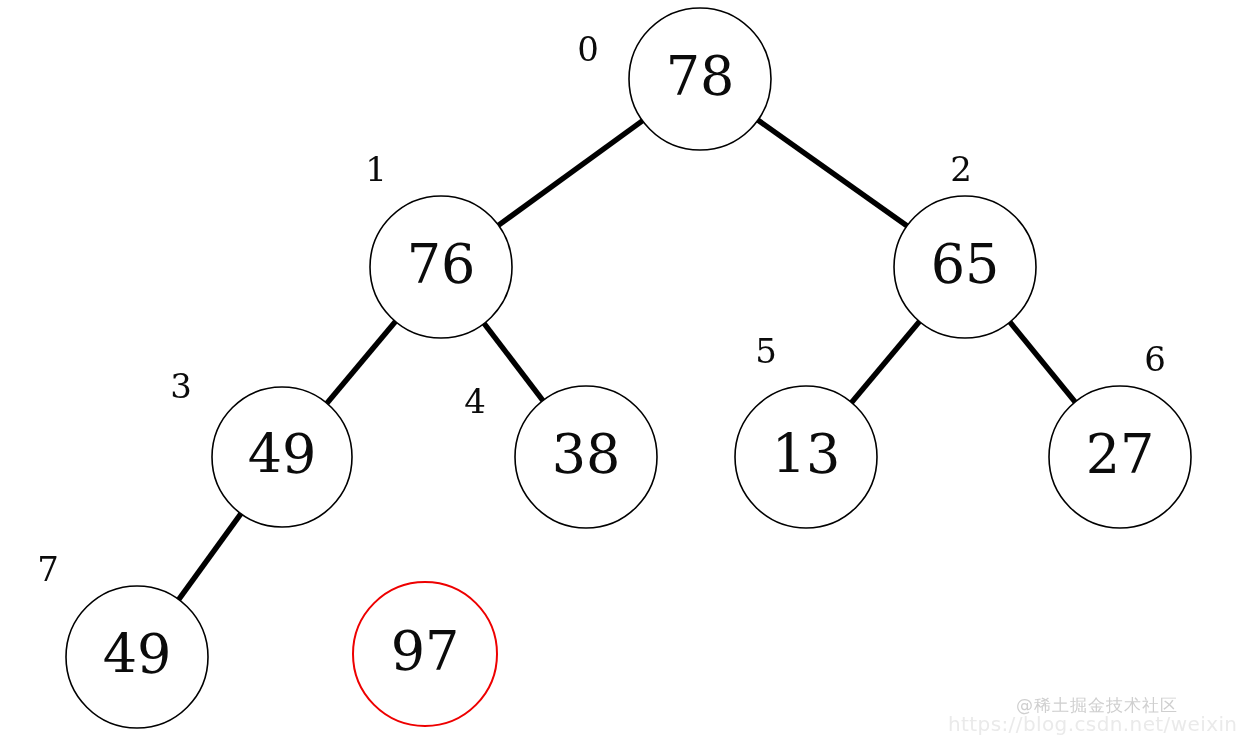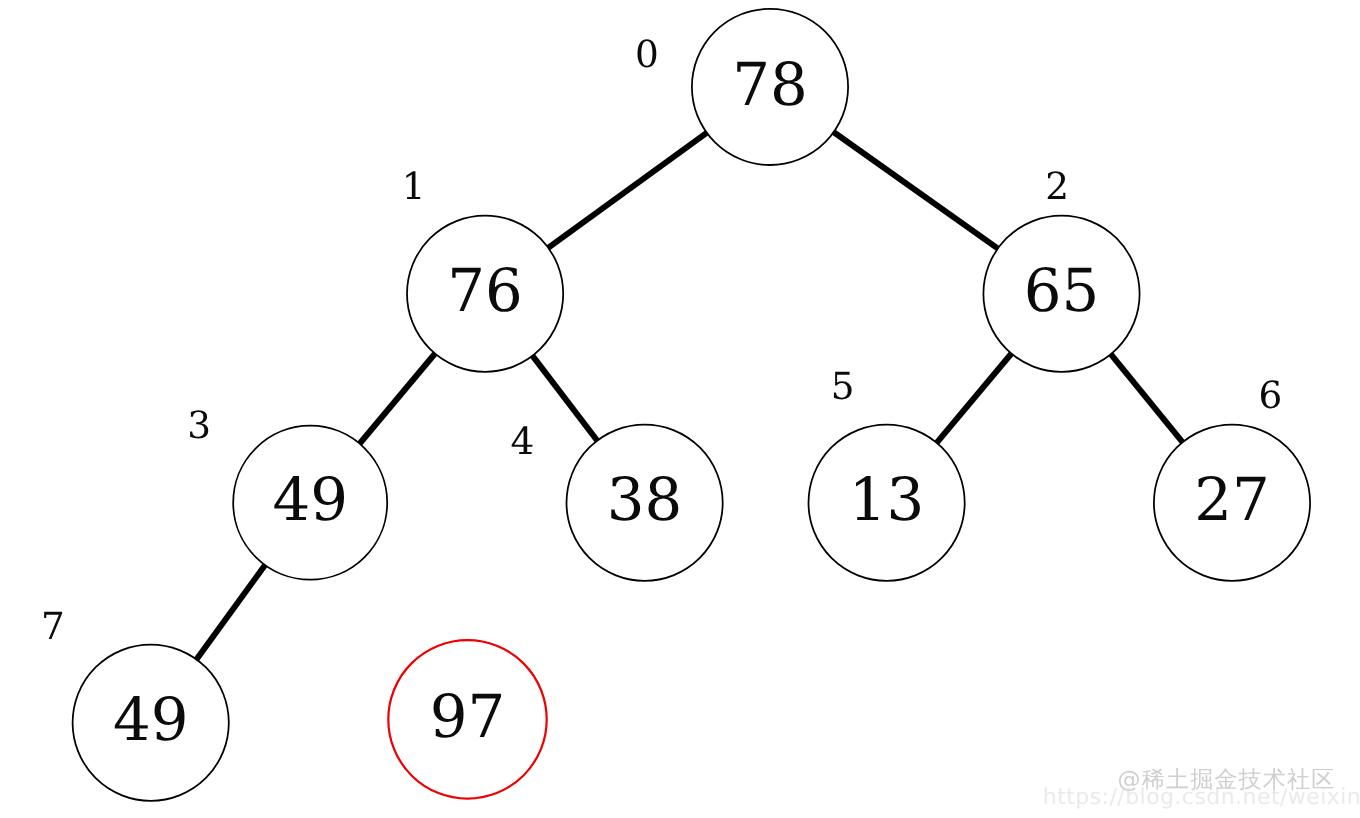--- a/index.html
+++ b/index.html
@@ -49,21 +49,21 @@
   .node-index {
     font-family: "DejaVu Serif", "Liberation Serif", serif;
     font-size: 34px;
     fill: #0b0b0b;
     text-anchor: middle;
     dominant-baseline: middle;
   }
   .watermark-brand {
     position: absolute;
     font-family: "DejaVu Sans", "Liberation Sans", sans-serif;
-    font-size: 21px;
+    font-size: 17px;
     color: #cfcfcf;
     white-space: nowrap;
     letter-spacing: 1px;
   }
   .watermark-url {
     position: absolute;
     font-family: "DejaVu Sans", "Liberation Sans", sans-serif;
     font-size: 20px;
     color: #eaeaea;
     white-space: nowrap;

